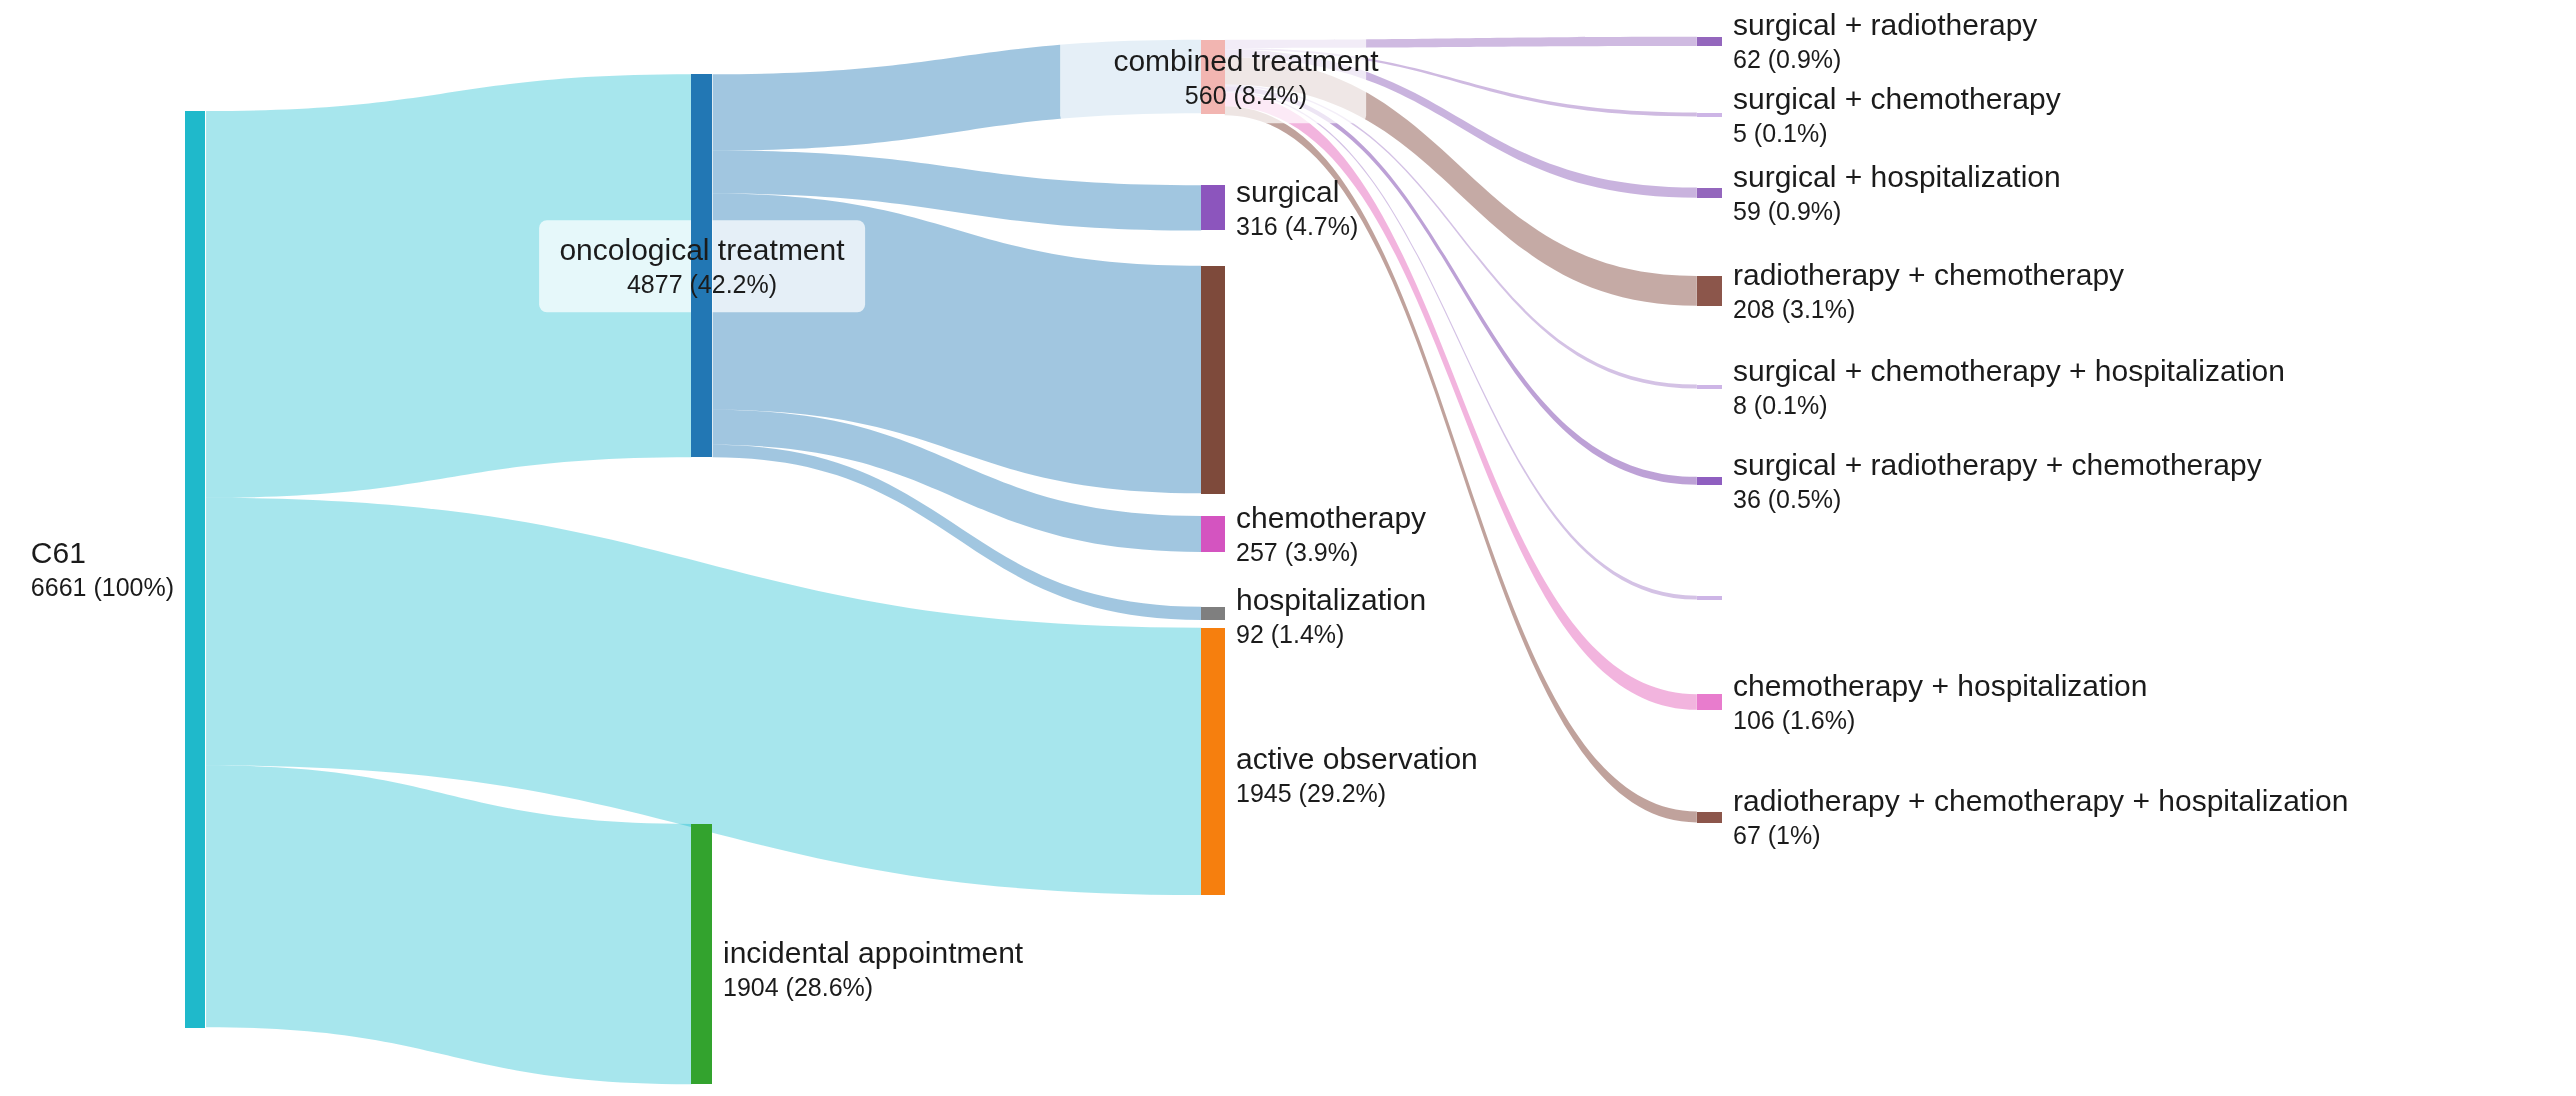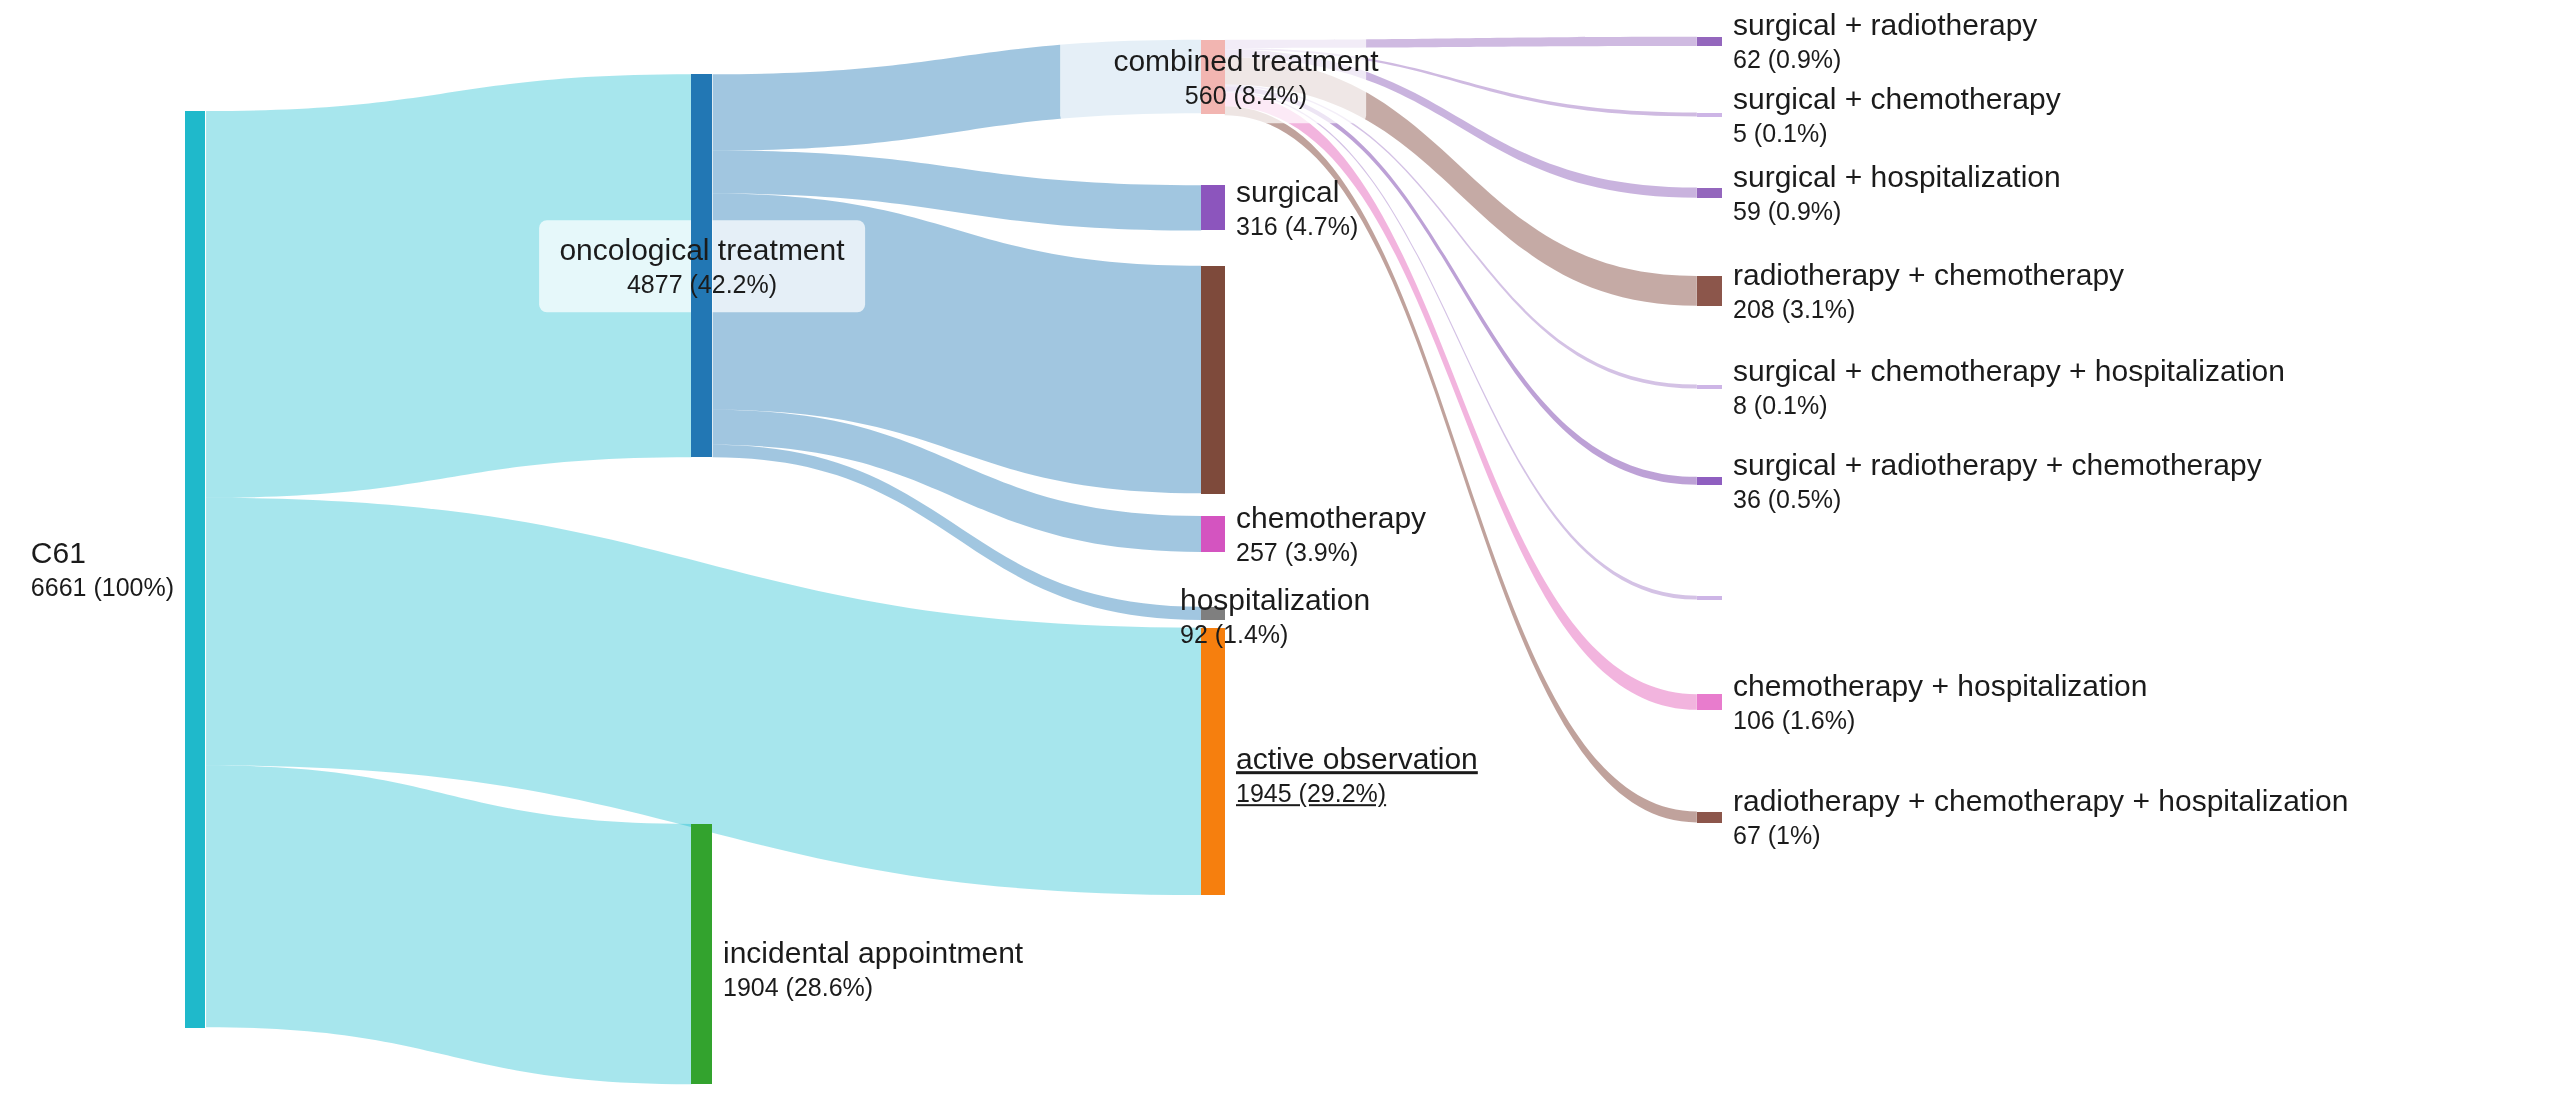--- a/index.html
+++ b/index.html
@@ -90,25 +90,25 @@
         <div class="v">560 (8.4%)</div>
       </div>
       <div class="nlabel pos-right" style="left: 1236px; top: 208px; transform: translateY(-50%);">
         <div class="t">surgical</div>
         <div class="v">316 (4.7%)</div>
       </div>
       <div class="nlabel pos-right" style="left: 1236px; top: 534px; transform: translateY(-50%);">
         <div class="t">chemotherapy</div>
         <div class="v">257 (3.9%)</div>
       </div>
-      <div class="nlabel pos-right" style="left: 1180px; top: 616px; transform: translateY(-50%);">
+      <div class="nlabel pos-right" style="left: 1236px; top: 616px; transform: translateY(-50%);">
         <div class="t">hospitalization</div>
         <div class="v">92 (1.4%)</div>
       </div>
-      <div class="nlabel pos-right" style="left: 1236px; top: 775px; transform: translateY(-50%); text-decoration: underline;">
+      <div class="nlabel pos-right" style="left: 1236px; top: 775px; transform: translateY(-50%);">
         <div class="t">active observation</div>
         <div class="v">1945 (29.2%)</div>
       </div>
       <div class="nlabel pos-right" style="left: 1733px; top: 41px; transform: translateY(-50%);">
         <div class="t">surgical + radiotherapy</div>
         <div class="v">62 (0.9%)</div>
       </div>
       <div class="nlabel pos-right" style="left: 1733px; top: 115px; transform: translateY(-50%);">
         <div class="t">surgical + chemotherapy</div>
         <div class="v">5 (0.1%)</div>

